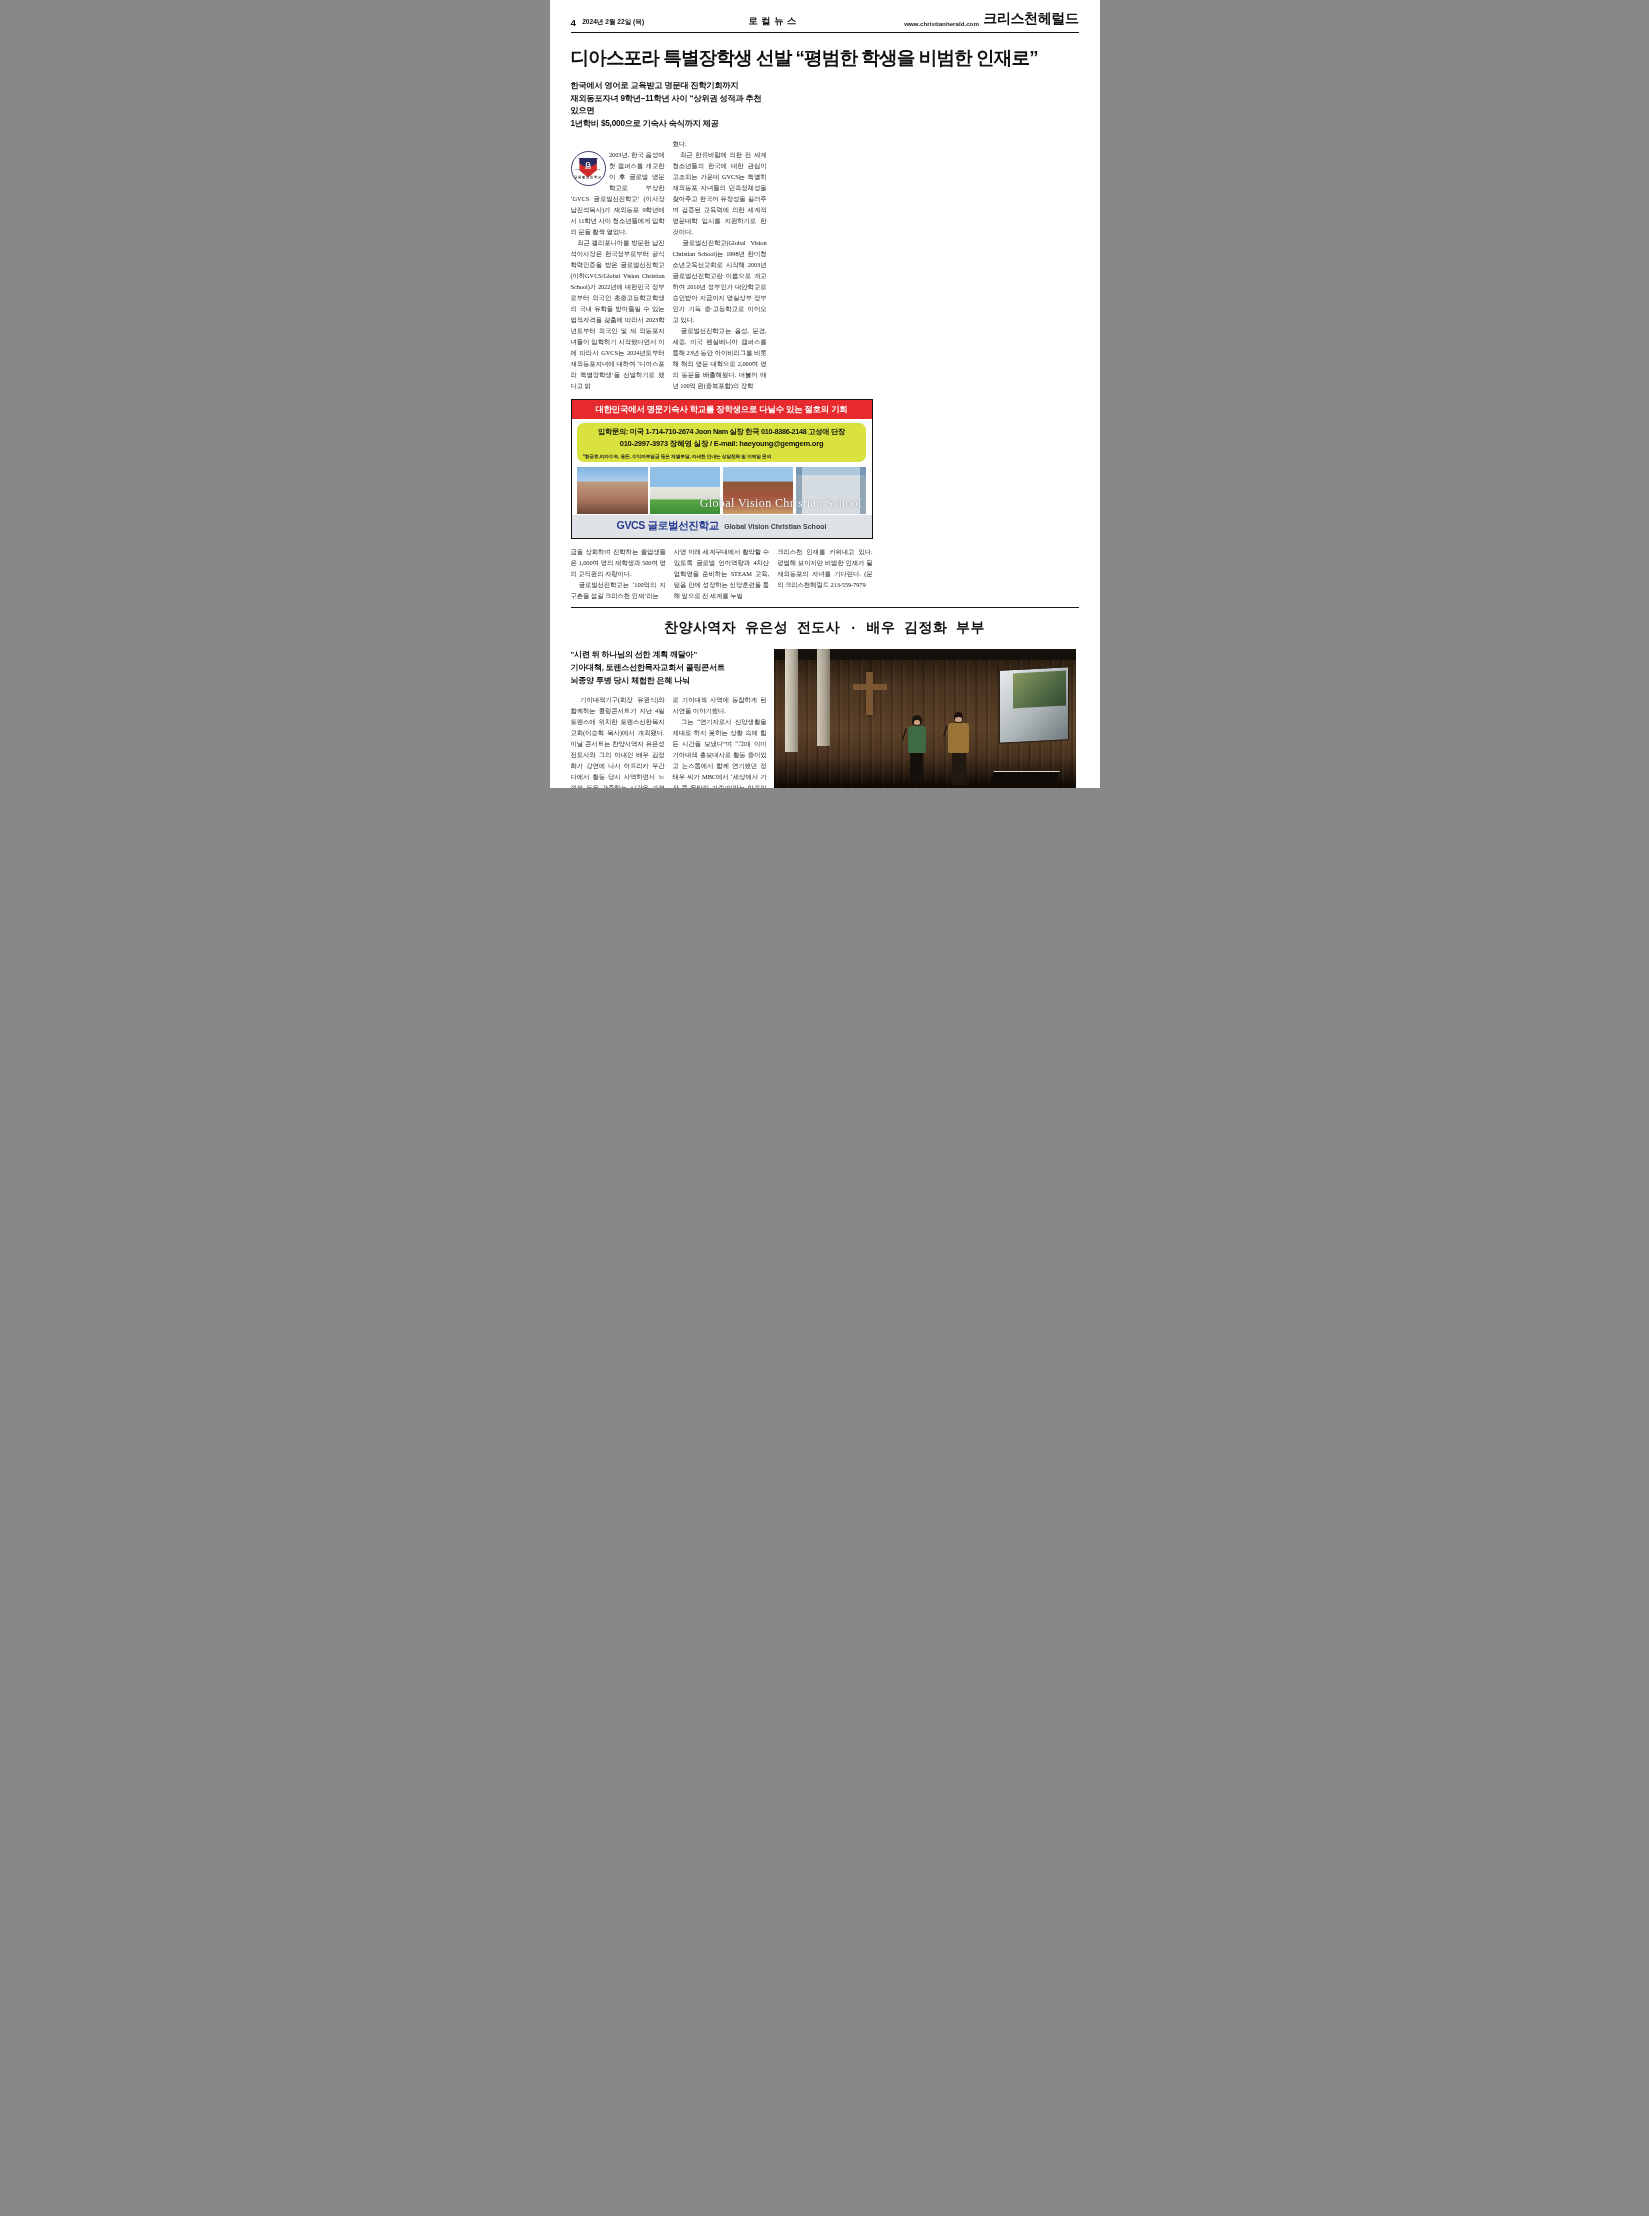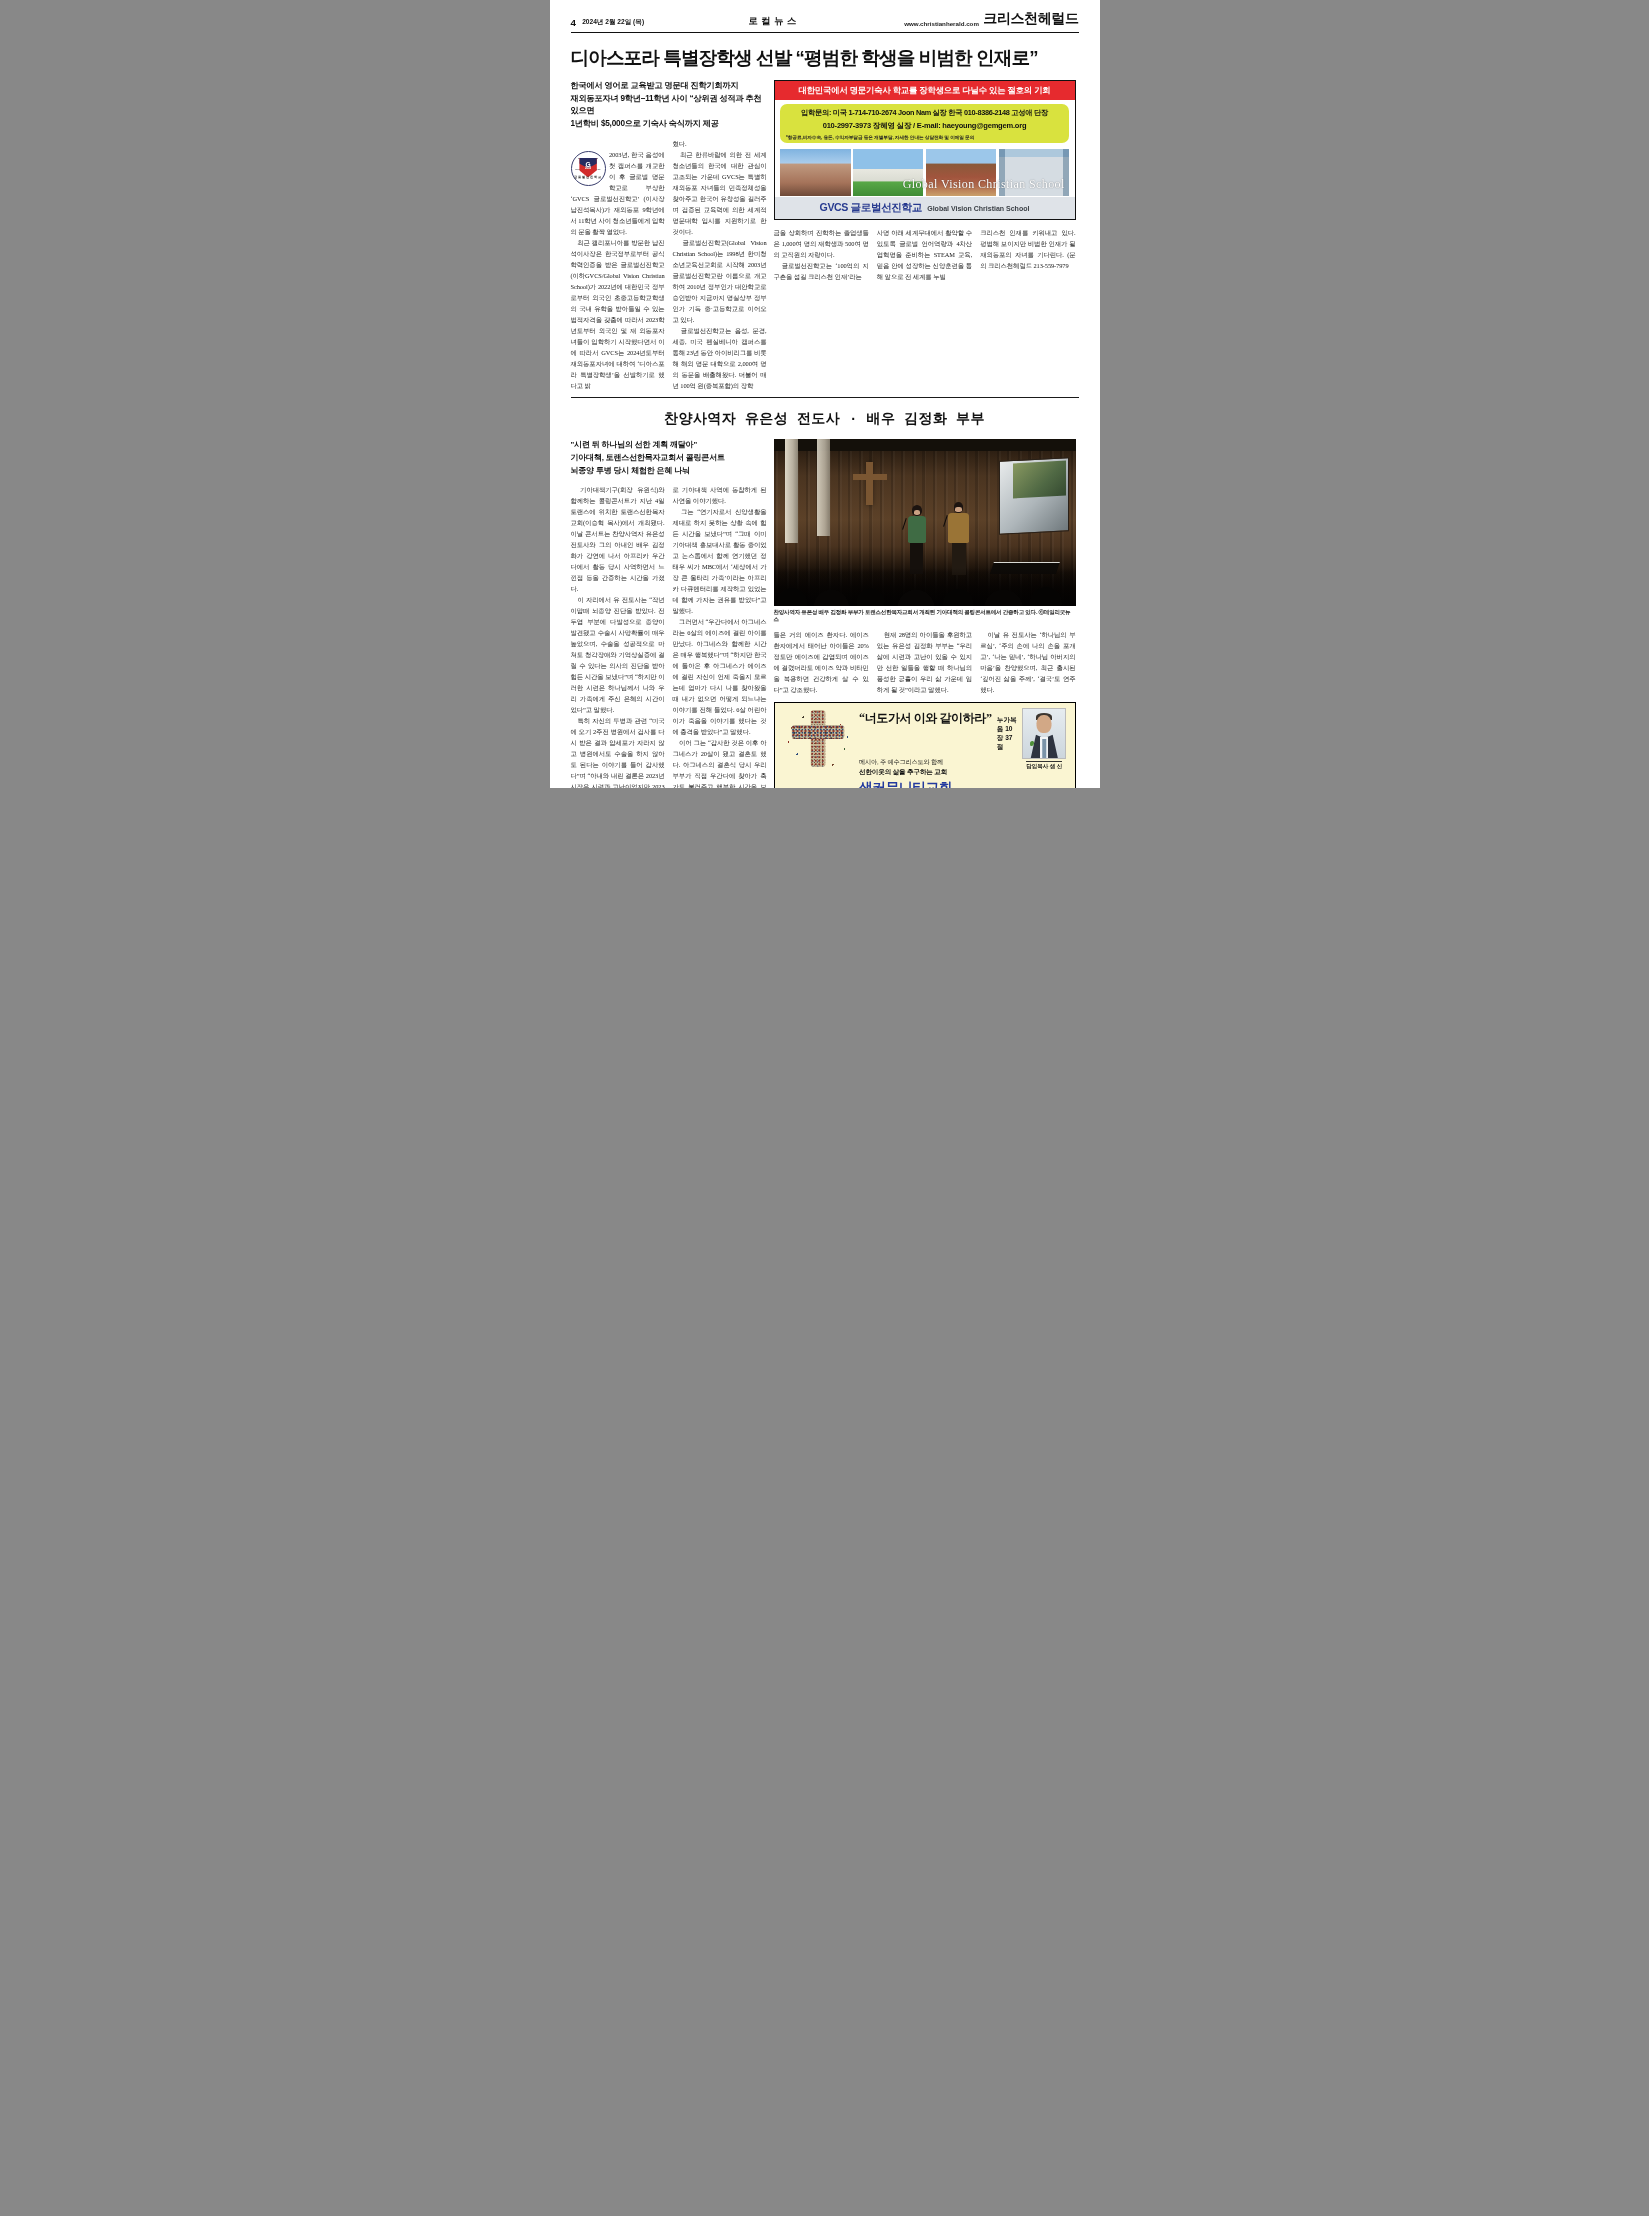--- a/index.html
+++ b/index.html
@@ -15,21 +15,21 @@
   .page-num { font-size:9.8px; font-weight:700; }
   .page-date { font-size:6.6px; font-weight:700; padding-bottom:0.9px; }
   .section-title { font-size:9.3px; font-weight:800; letter-spacing:3.5px; }
   .mh-right { display:flex; align-items:flex-end; gap:4.4px; }
   .site-url { font-size:6.2px; font-weight:600; color:#222; padding-bottom:1.3px; }
   .brand { font-size:14px; font-weight:900; letter-spacing:-0.4px; }
   .header-rule { border-top:1.8px solid #111; margin-top:4px; }
 
   
   .a1-headline { margin-top:12.4px; font-size:18.6px; font-weight:800; letter-spacing:-0.9px; white-space:nowrap; }
-  .a1-body { display:flex; gap:8px; margin-top:8.9px; align-items:flex-start; }
+  .a1-body { display:flex; gap:8px; margin-top:8.9px; align-items:flex-start;flex-direction:column; }
   .a1-left { width:195px; flex:none; }
   .a1-subhead { font-size:8.2px; font-weight:700; line-height:1.55; white-space:pre-line; letter-spacing:-0.2px; }
   .textcols { display:flex; gap:8px; margin-top:7px; }
   .tcol { width:94px; flex:none; font-family:"Liberation Serif", serif; font-size:6.4px;
           line-height:11px; text-align:justify; white-space:pre-line; letter-spacing:-0.1px; color:#151515; }
   
   .gvcs-logo { float:left; width:35px; height:35px; border-radius:50%; border:1.3px solid #3a3f6e;
                margin:1.8px 3.5px 1.8px 0; position:relative; background:#fff; font-family:"Liberation Sans",sans-serif; }
   .gvcs-logo .arc-top { position:absolute; top:1.8px; left:0; right:0; text-align:center; font-size:2.4px; font-weight:700; color:#333; letter-spacing:0.1px; }
   .gvcs-logo .arc-bottom { position:absolute; bottom:2.2px; left:0; right:0; text-align:center; font-size:3.1px; font-weight:700; color:#333; letter-spacing:0.9px; }

